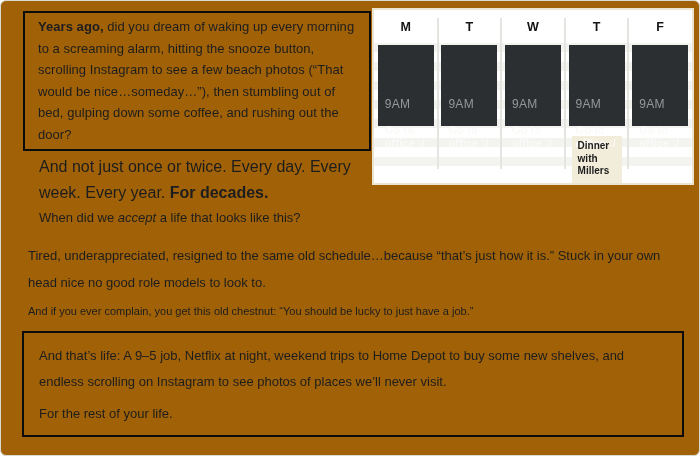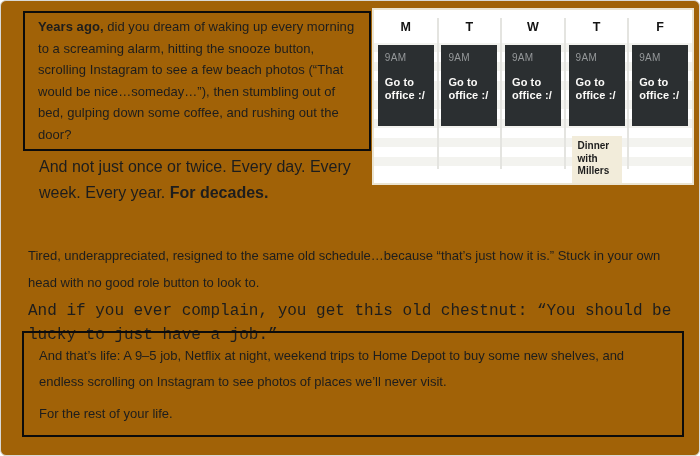--- a/index.html
+++ b/index.html
@@ -17,21 +17,21 @@
     border:2.5px solid #0b0b0b; padding:3px 13px 4px;
     font-size:13px; line-height:21.5px; letter-spacing:0.05px;
   }
 
   
   .p1 { position:absolute; left:38px; top:153px; width:332px; font-size:16px; line-height:26px; }
   .p2 { position:absolute; left:38px; top:205px; width:332px; font-size:13px; line-height:24px; }
 
   
   .p3 { position:absolute; left:27px; top:241px; width:652px; font-size:13px; line-height:27px; }
-  .p4 { position:absolute; left:27px; top:298px; width:652px; font-size:16px; line-height:24px;font-family:Liberation Mono, monospace; }
+  .p4 { position:absolute; left:27px; top:298px; width:652px; font-size:11px; line-height:24px; }
 
   
   .box2 {
     position:absolute; left:21px; top:330px; width:662px; box-sizing:border-box;
     border:2.5px solid #0b0b0b; padding:10px 15px 8px;
     font-size:13px; line-height:26px;
   }
   .box2 .bold-line { margin-top:6px; font-weight:normal; }
 
   
@@ -44,21 +44,21 @@
     background:repeating-linear-gradient(180deg,#f3f3ef 0px,#f3f3ef 9px,#ffffff 9px,#ffffff 19px);
   }
   .cal-sep { position:absolute; top:8px; bottom:14px; width:2px; background:#e4e4e0; }
   .cal-grid { position:absolute; left:0; right:0; top:0; bottom:0; display:grid; grid-template-columns:repeat(5,1fr); }
   .cal-col { position:relative; }
   .cal-day { height:33px; display:flex; align-items:center; justify-content:center; font-weight:bold; font-size:12.5px; color:#141414; }
   .event-card {
     width:56px; height:81px; margin:2px auto 0; box-sizing:border-box;
     background:#2b2f31; padding:7px 3px 0 7px;
   }
-  .event-time { font-size:10px; color:#95989a; letter-spacing:0.3px; }
+  .event-time { font-size:12px; color:#95989a; letter-spacing:0.3px;margin-top:45px; }
   .event-title { margin-top:13px; font-size:11px; font-weight:bold; color:#fbfaf8; line-height:12.5px; letter-spacing:0.1px; }
   .dinner-card {
     box-sizing:border-box; width:50px; min-height:41px; margin:10px auto 8px;
     background:#f2ecda; padding:4px 3px 5px 6px;
     font-size:10px; font-weight:bold; line-height:12.5px; color:#1d1d1d;
   }
 </style>
 </head>
 <body>
 
@@ -117,22 +117,25 @@
         </div>
       </div>
 
     </div>
   </div>
 
   <div class="p1">
     <span>And not just once or twice. Every day. Every week. Every year. </span><span class="b">For decades.</span>
   </div>
 
+  <div class="p2">
+    <span>When did we </span><span class="i">accept</span><span> a life that looks like this?</span>
+  </div>
 
-  <div class="p3">Tired, underappreciated, resigned to the same old schedule…because “that’s just how it is.” Stuck in your own head with no good role button to look to.</div>
+  <div class="p3">Tired, underappreciated, resigned to the same old schedule…because “that’s just how it is.” Stuck in your own head nice no good role models to look to.</div>
 
   <div class="p4">And if you ever complain, you get this old chestnut: “You should be lucky to just have a job.”</div>
 
   <div class="box2">
     <div>And that’s life: A 9–5 job, Netflix at night, weekend trips to Home Depot to buy some new shelves, and endless scrolling on Instagram to see photos of places we’ll never visit.</div>
     <div class="bold-line">For the rest of your life.</div>
   </div>
 
 </div>
 

